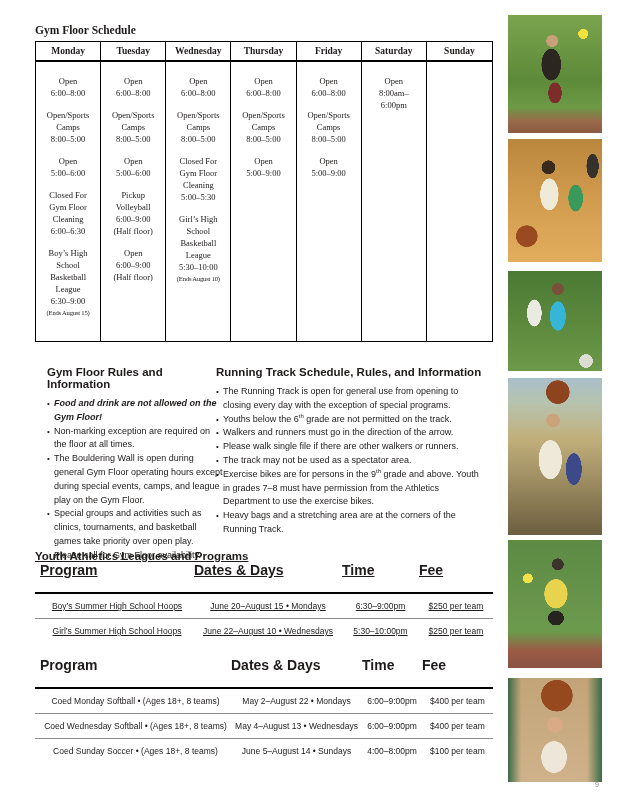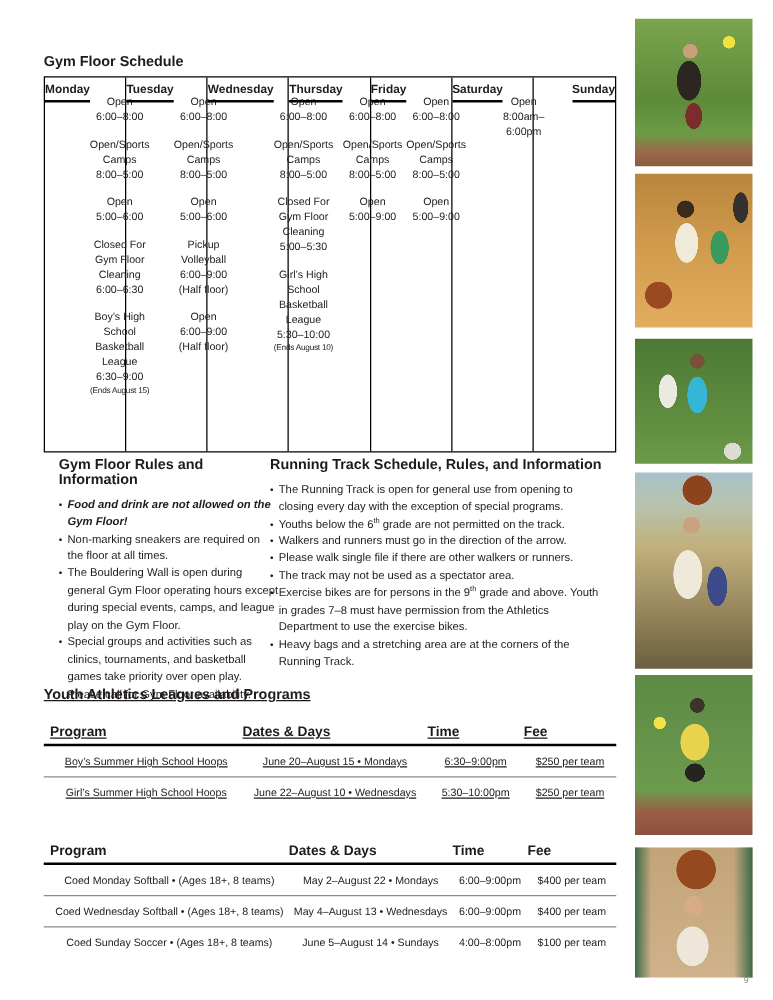--- a/index.html
+++ b/index.html
@@ -4,28 +4,28 @@
 <style>
   html,body { margin:0; padding:0; background:#e8e8e8; }
   .page {
     position:relative; width:618px; height:800px; background:#ffffff;
     font-family:"Liberation Sans", sans-serif; color:#1e1b1a; overflow:hidden;
     margin:0 auto;
   }
   h1 { margin:0; font-size:11.5px; font-weight:bold; letter-spacing:0; }
 
   
-  .sched-section { position:absolute; left:35px; top:44px; width:458px; }
+  .sched-section { position:absolute; left:35px; top:24px; width:458px;font-family:Liberation Serif, serif; }
   .sched-table {
     margin-top:5px; width:456px; height:299px;
     border:1px solid #000; display:grid;
     grid-template-columns:repeat(7, 1fr);
   }
-  .sched-col { border-right:1px solid #000; display:flex; flex-direction:row; min-width:0; }
-  .sched-col:last-child { border-right:none;justify-content:flex-end; }
+  .sched-col { border-right:1px solid #000; display:flex; flex-direction:column; min-width:0; }
+  .sched-col:last-child { border-right:none; }
   .sched-head {
     height:18px; border-bottom:2px solid #000; flex:none;
     display:flex; align-items:center; justify-content:center;
     font-weight:bold; font-size:9.5px;
   }
   .sched-body { padding-top:13px; font-size:8.5px; line-height:12px; text-align:center; }
   .entry { white-space:pre-line; margin-bottom:10px; }
   .entry.small { font-size:6.6px; margin-top:-10px; letter-spacing:-0.2px; }
 
   
@@ -37,23 +37,23 @@
   .bullet .dot { flex:none; width:7px; font-size:8px; }
   .bullet .txt { flex:1; }
   .bullet.em .txt { font-weight:bold; font-style:italic; }
   sup { font-size:6px; line-height:0; }
 
   
   .league-section { position:absolute; left:35px; width:458px; }
   #youth-leagues { top:550px;text-decoration:underline; }
   #adult-leagues { top:657px; }
   .lt-header {
-    display:grid; margin-top:18px; align-items:end;
-    font-size:11px; font-weight:bold;
-    border-bottom:2px solid #000; padding-bottom:3px;
+    display:grid; margin-top:0; align-items:end;
+    font-size:14px; font-weight:bold;
+    border-bottom:2px solid #000; padding-bottom:14px;
   }
   .lt-row {
     display:grid; align-items:center; height:24px;
     font-size:8.5px; border-bottom:1px solid #8c8c8c;text-align:center;
   }
   .lt-row:last-child { border-bottom:none; }
   .youth-cols { grid-template-columns:159px 148px 77px 74px; }
   .adult-cols { grid-template-columns:196px 131px 60px 71px; }
   .lt-header > div:first-child, .lt-row > div:first-child { padding-left:5px; }
 
@@ -222,21 +222,21 @@
 
   <section class="rules-section" id="gym-rules">
     <h1>Gym Floor Rules and Information</h1>
     <div class="bullets">
       <div class="bullet em">
         <span class="dot">•</span>
         <span class="txt">Food and drink are not allowed on the Gym Floor!</span>
       </div>
       <div class="bullet">
         <span class="dot">•</span>
-        <span class="txt">Non-marking sneakers are required on the floor at all times.</span>
+        <span class="txt">Non-marking exception are required on the floor at all times.</span>
       </div>
       <div class="bullet">
         <span class="dot">•</span>
         <span class="txt">The Bouldering Wall is open during general Gym Floor operating hours except during special events, camps, and league play on the Gym Floor.</span>
       </div>
       <div class="bullet">
         <span class="dot">•</span>
         <span class="txt">Special groups and activities such as clinics, tournaments, and basketball games take priority over open play. Please call for Gym Floor availability.</span>
       </div>
     </div>

